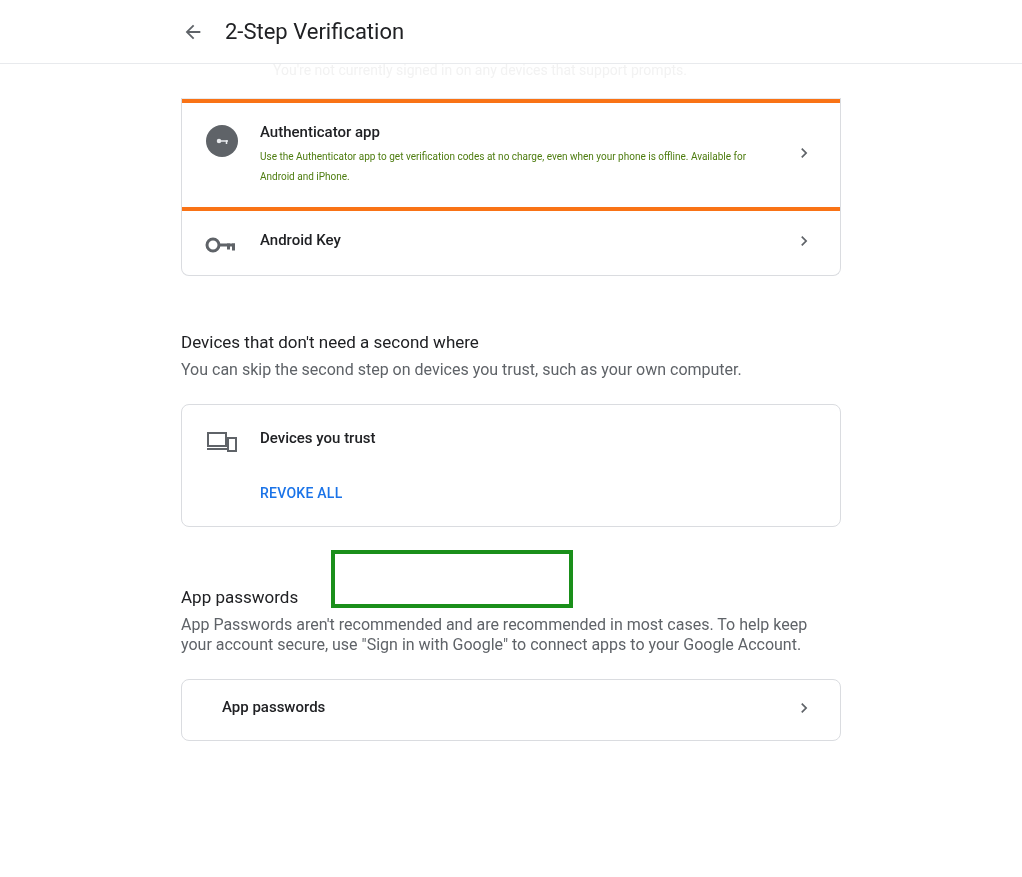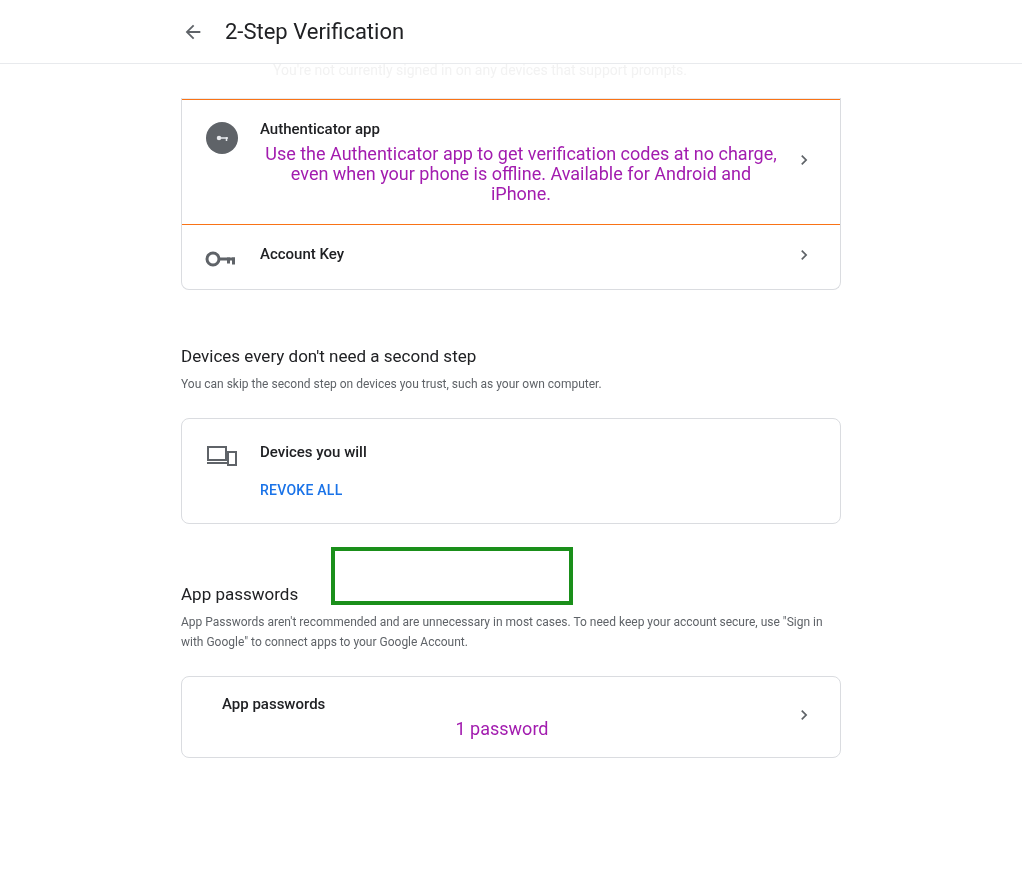--- a/index.html
+++ b/index.html
@@ -55,21 +55,21 @@
   .card {
     border: 1px solid #dadce0;
     border-radius: 8px;
     overflow: hidden;
     margin-top: 6px;
   }
   .row {
     display: flex;
     align-items: flex-start;
     padding: 20px 26px 20px 20px;
-    border-top: 1px solid #f97316;
+    border-top: 4px solid #f97316;
     position: relative;
   }
   .row:first-child { border-top: none; }
   .row-clickable { cursor: pointer; }
   .row-icon {
     width: 40px;
     flex: 0 0 40px;
     margin-right: 18px;
     display: flex;
     justify-content: center;
@@ -77,52 +77,51 @@
     padding-top: 2px;
   }
   .row-body { flex: 1; }
   .row-title {
     font-size: 15px;
     font-weight: 500;
     color: #202124;
     margin-bottom: 6px;
   }
   .row-desc {
-    font-size: 18px;
-    color: #a21caf;
+    font-size: 10px;
+    color: #4d7c0f;
     line-height: 20px;
-    text-align: center;
   }
   .chevron {
     color: #5f6368;
     align-self: center;
     margin-left: 12px;
   }
   .section-heading {
     font-size: 17px;
     font-weight: 400;
     color: #202124;
     margin-top: 56px;
     margin-bottom: 8px;
   }
   .section-sub {
-    font-size: 12px;
+    font-size: 16px;
     color: #5f6368;
     line-height: 20px;
     margin-bottom: 24px;
   }
   .link-btn {
     color: #1a73e8;
     font-weight: 500;
     font-size: 14px;
     letter-spacing: .25px;
     cursor: pointer;
     text-transform: uppercase;
     display: inline-block;
-    margin-top: 15px;
+    margin-top: 32px;
   }
   .auth-icon-wrap {
     width: 32px; height: 32px;
     border-radius: 50%;
     background: #5f6368;
     display:flex;align-items:center;justify-content:center;
   }
   .highlight-box {
     border: 4px solid #1a8f1a;
     position: absolute;
@@ -181,60 +180,59 @@
     <div class="row row-clickable">
       <div class="row-icon" style="padding-top:4px;">
         <svg width="34" height="20" viewBox="0 0 34 20" fill="#5f6368">
           <circle cx="8" cy="10" r="6" fill="none" stroke="#5f6368" stroke-width="3"></circle>
           <rect x="13" y="8.5" width="17" height="3"></rect>
           <rect x="27" y="8.5" width="3" height="7"></rect>
           <rect x="22" y="8.5" width="3" height="6"></rect>
         </svg>
       </div>
       <div class="row-body">
-        <div class="row-title">Account Key</div>
+        <div class="row-title">Android Key</div>
       </div>
       <div class="chevron">
         <svg width="20" height="20" viewBox="0 0 24 24" fill="currentColor">
             <path d="M8.59 16.59L13.17 12 8.59 7.41 10 6l6 6-6 6z"></path>
           </svg>
       </div>
     </div>
   </div>
 
-  <div class="section-heading">Devices every don't need a second step</div>
+  <div class="section-heading">Devices that don't need a second where</div>
   <div class="section-sub">You can skip the second step on devices you trust, such as your own computer.</div>
 
   <div class="card">
     <div class="row" style="padding:24px 26px 24px 20px;">
       <div class="row-icon" style="padding-top:2px;">
         <svg width="30" height="22" viewBox="0 0 30 22" fill="none" stroke="#5f6368" stroke-width="2">
           <rect x="1" y="2" width="18" height="13"></rect>
           <line x1="0" y1="18" x2="20" y2="18" stroke-width="2"></line>
           <rect x="21" y="7" width="8" height="13" fill="#fff"></rect>
         </svg>
       </div>
       <div class="row-body">
-        <div class="row-title">Devices you will</div>
+        <div class="row-title">Devices you trust</div>
         <span class="link-btn">REVOKE ALL</span>
       </div>
     </div>
   </div>
 
   <div class="section-wrap app-pw-heading-wrap">
     <div class="highlight-box" style="top:23px;"></div>
     <div class="section-heading" style="margin-top:20px;">App passwords</div>
   </div>
-  <div class="section-sub">App Passwords aren't recommended and are unnecessary in most cases. To need keep your account secure, use "Sign in with Google" to connect apps to your Google Account.</div>
+  <div class="section-sub">App Passwords aren't recommended and are recommended in most cases. To help keep your account secure, use "Sign in with Google" to connect apps to your Google Account.</div>
 
   <div class="card">
     <div class="row row-clickable" style="padding:18px 26px 18px 40px;">
       <div class="row-body">
         <div class="row-title">App passwords</div>
-        <div class="row-desc">1 password</div>
       </div>
       <div class="chevron">
         <svg width="20" height="20" viewBox="0 0 24 24" fill="currentColor">
             <path d="M8.59 16.59L13.17 12 8.59 7.41 10 6l6 6-6 6z"></path>
           </svg>
       </div>
     </div>
   </div>
 
   <div style="height:40px"></div>

